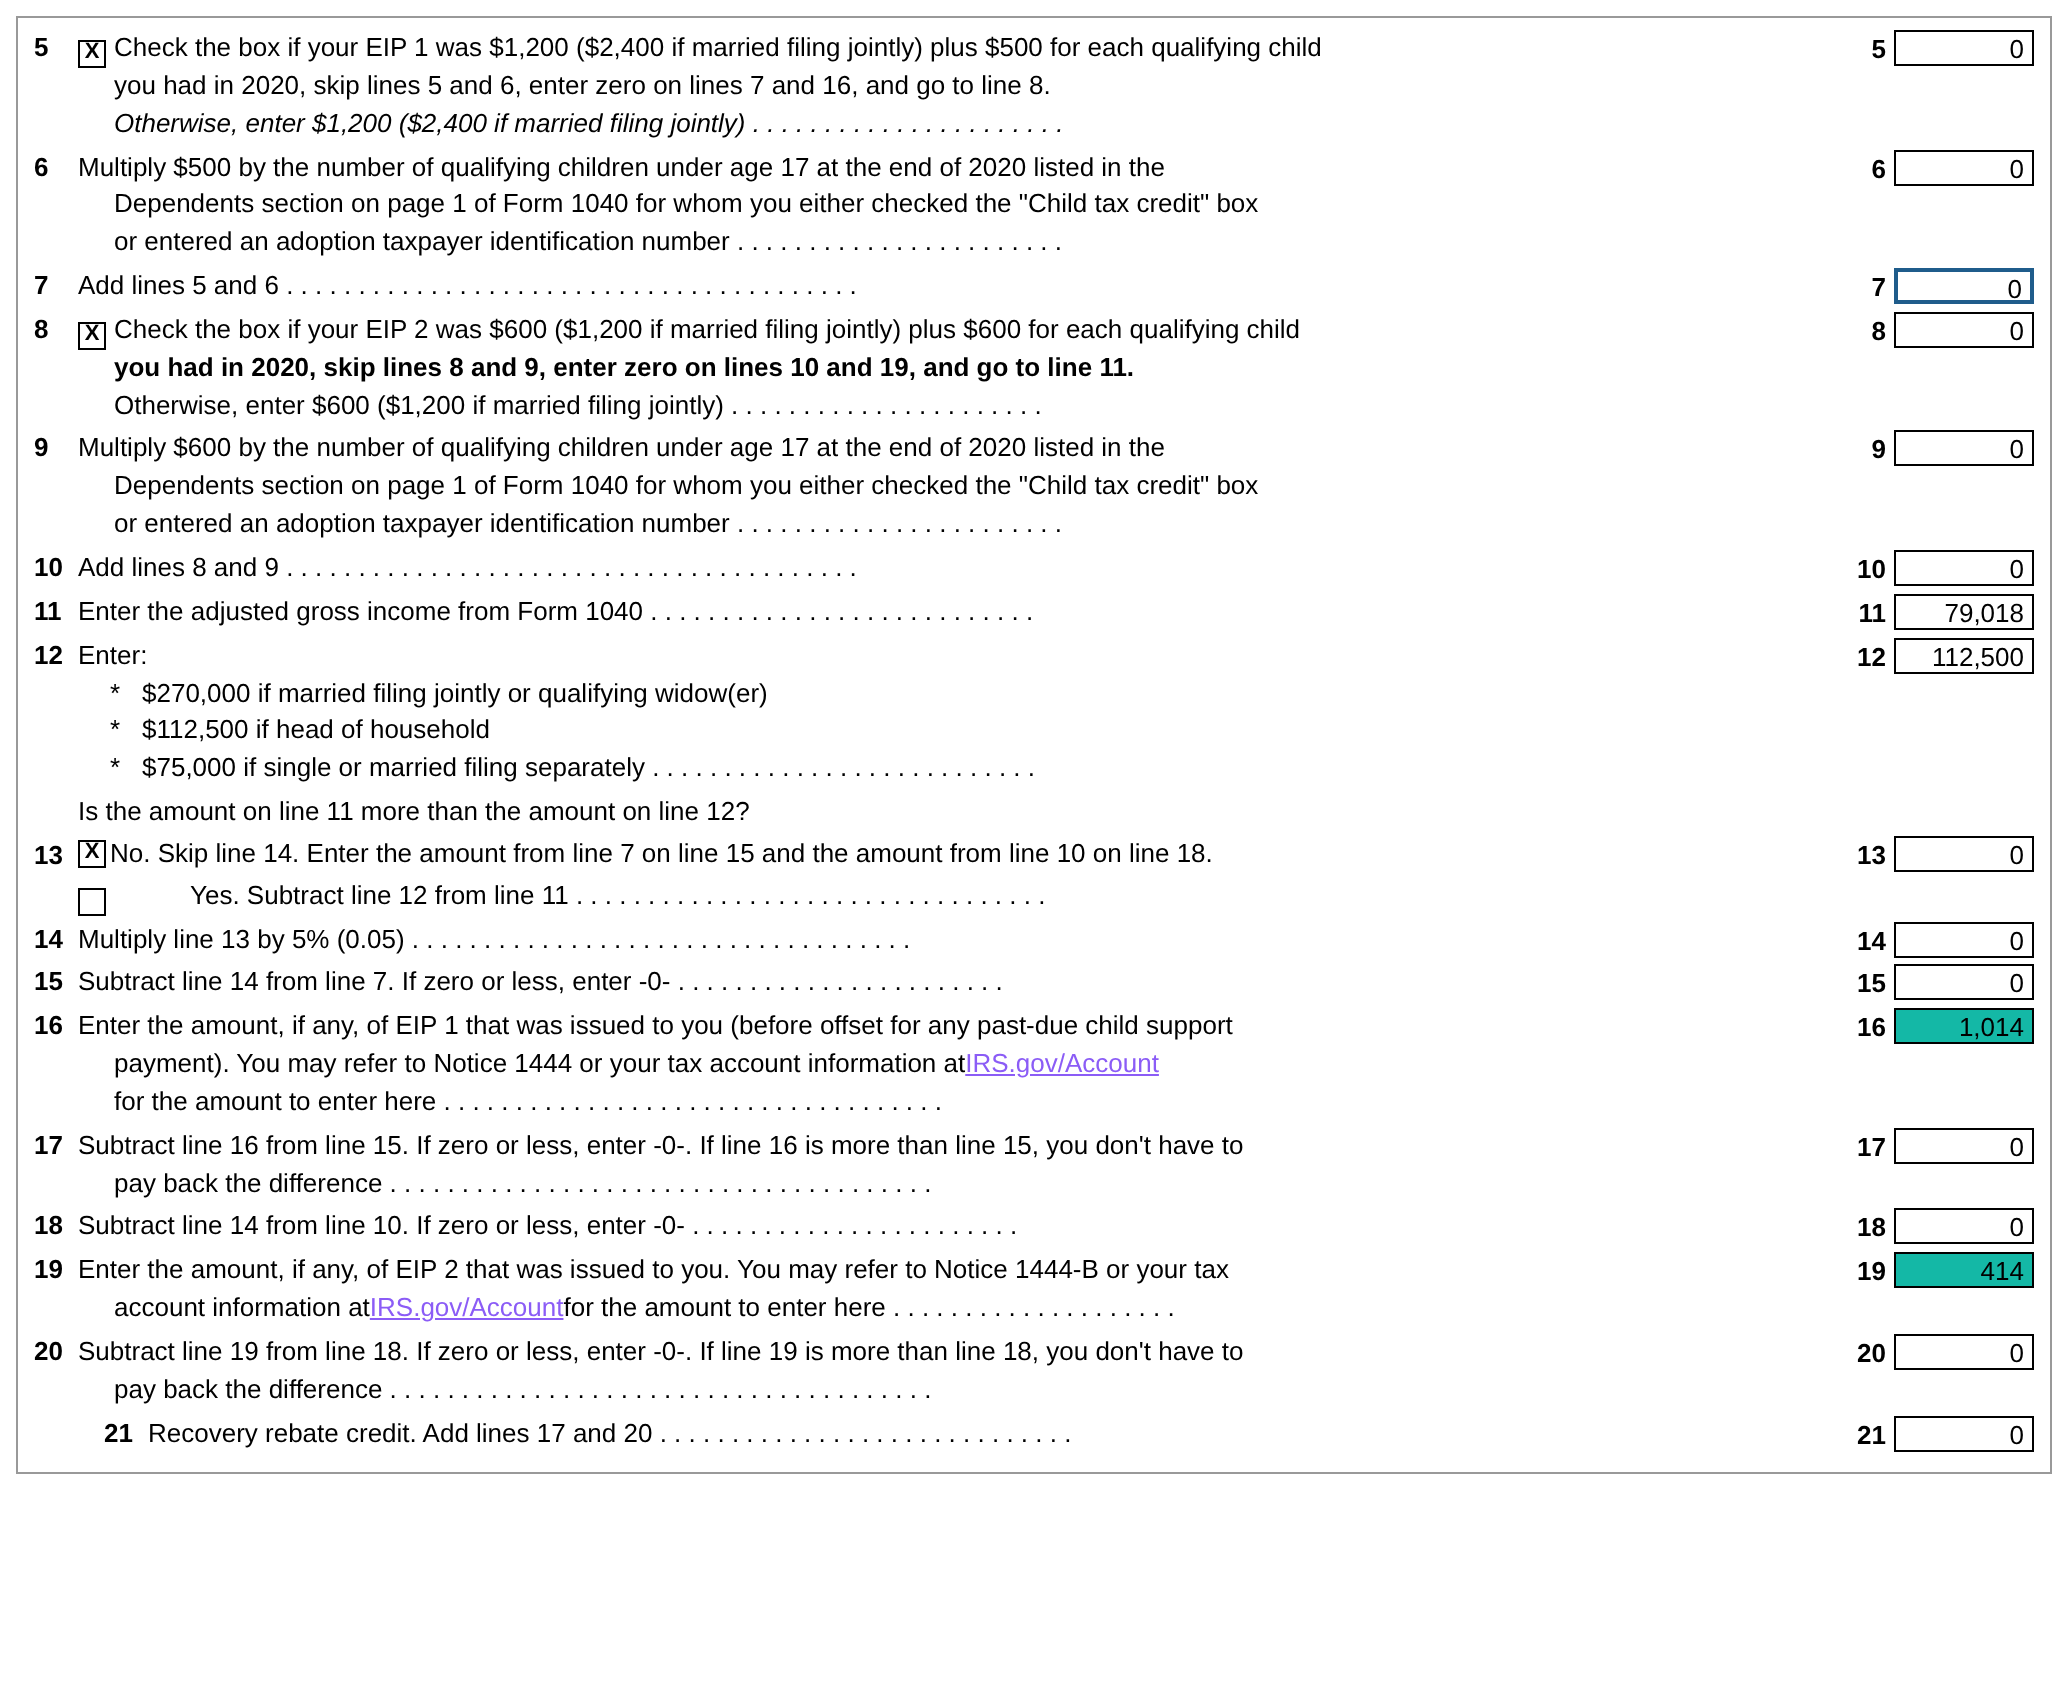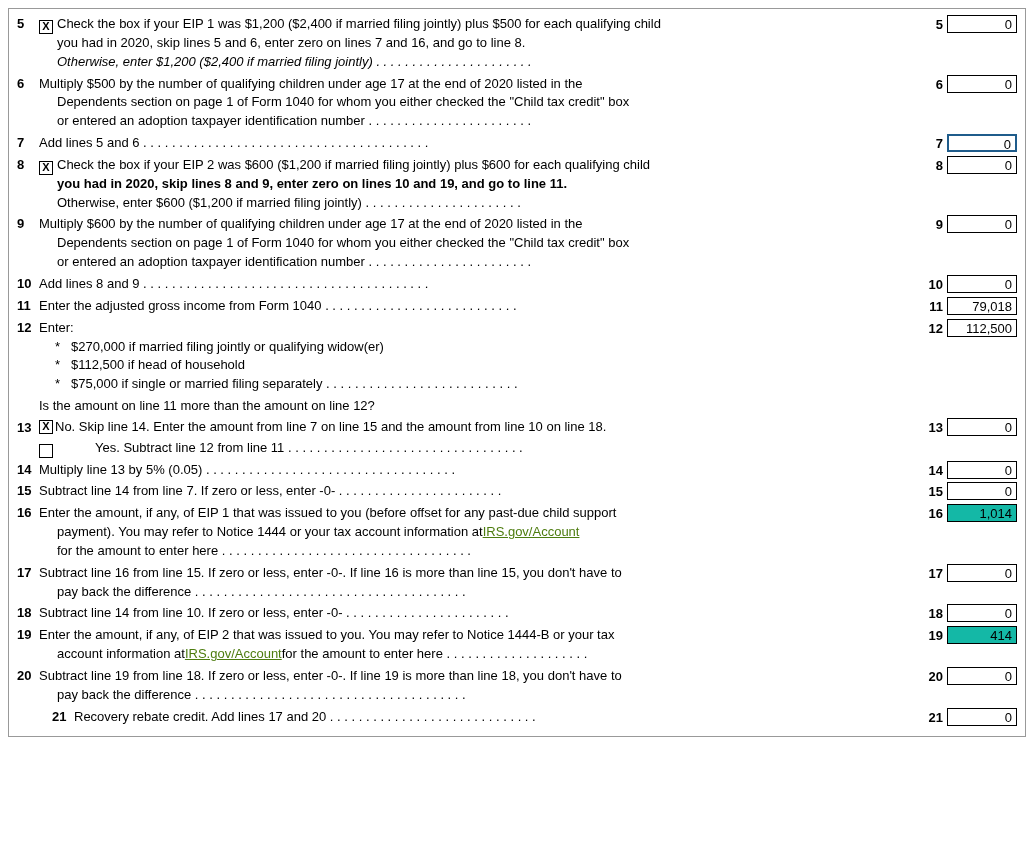--- a/index.html
+++ b/index.html
@@ -44,21 +44,21 @@
       border: 1px solid #000;
       display: inline-flex;
       align-items: center;
       justify-content: center;
       font-size: 11px;
       font-weight: bold;
       flex-shrink: 0;
       margin-right: 2px;
     }
     .link-text {
-      color: #4d7c0f;
+      color: #8b5cf6;
       text-decoration: underline;
     }
   </style>
 </head>
 <body>
 
 <div class="form-container">
 <div style="display: flex; align-items: flex-start; margin-bottom: 3px;">
       <div style="min-width: 22px; font-weight: bold; flex-shrink: 0; padding-top: 1px;">5</div>
       <div style="flex: 1 1 0%; line-height: 1.45;">

